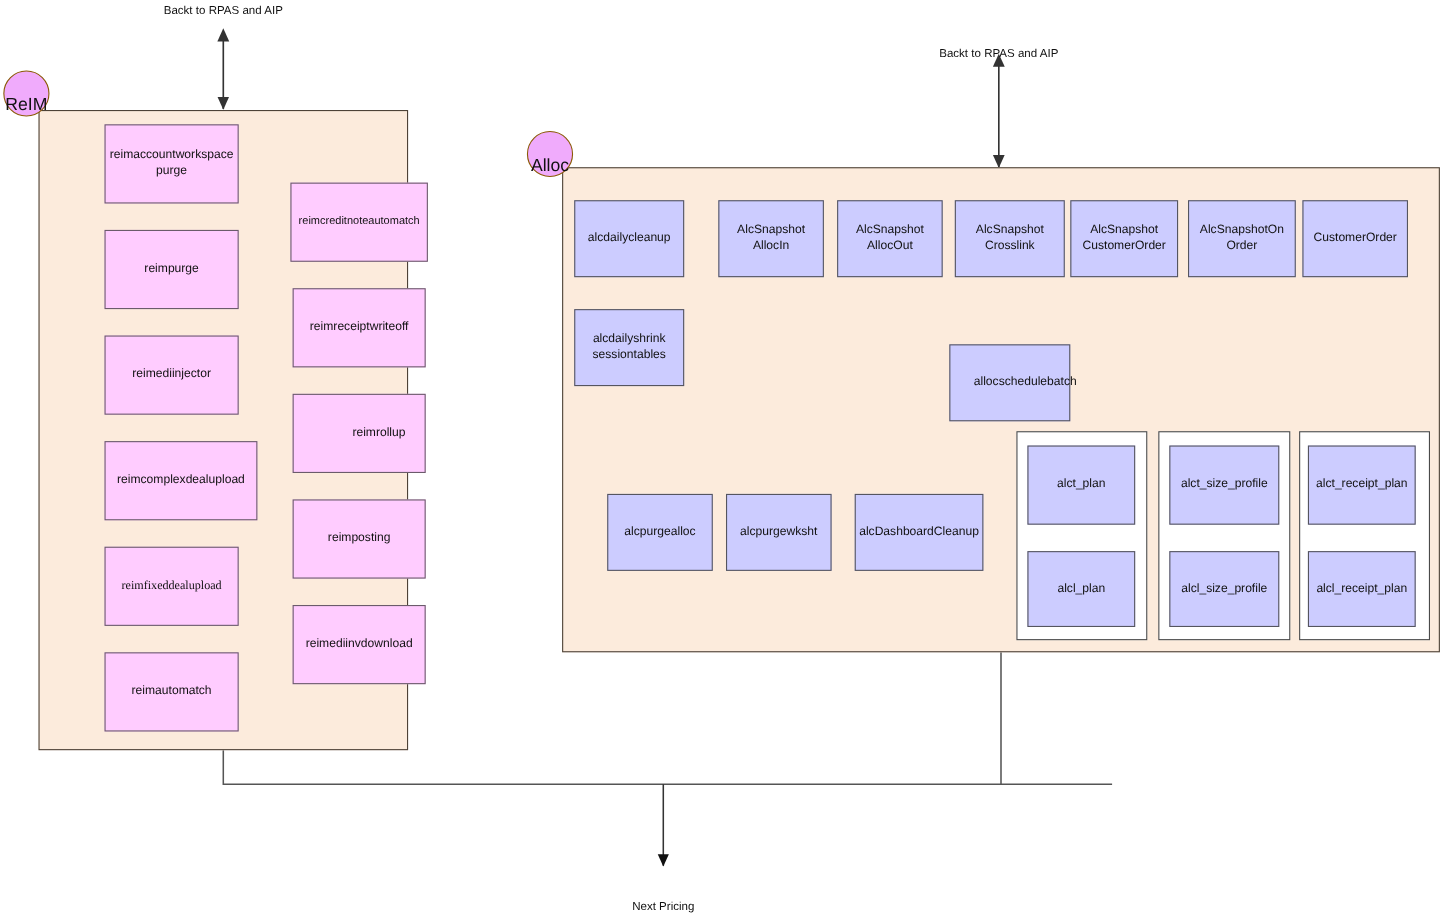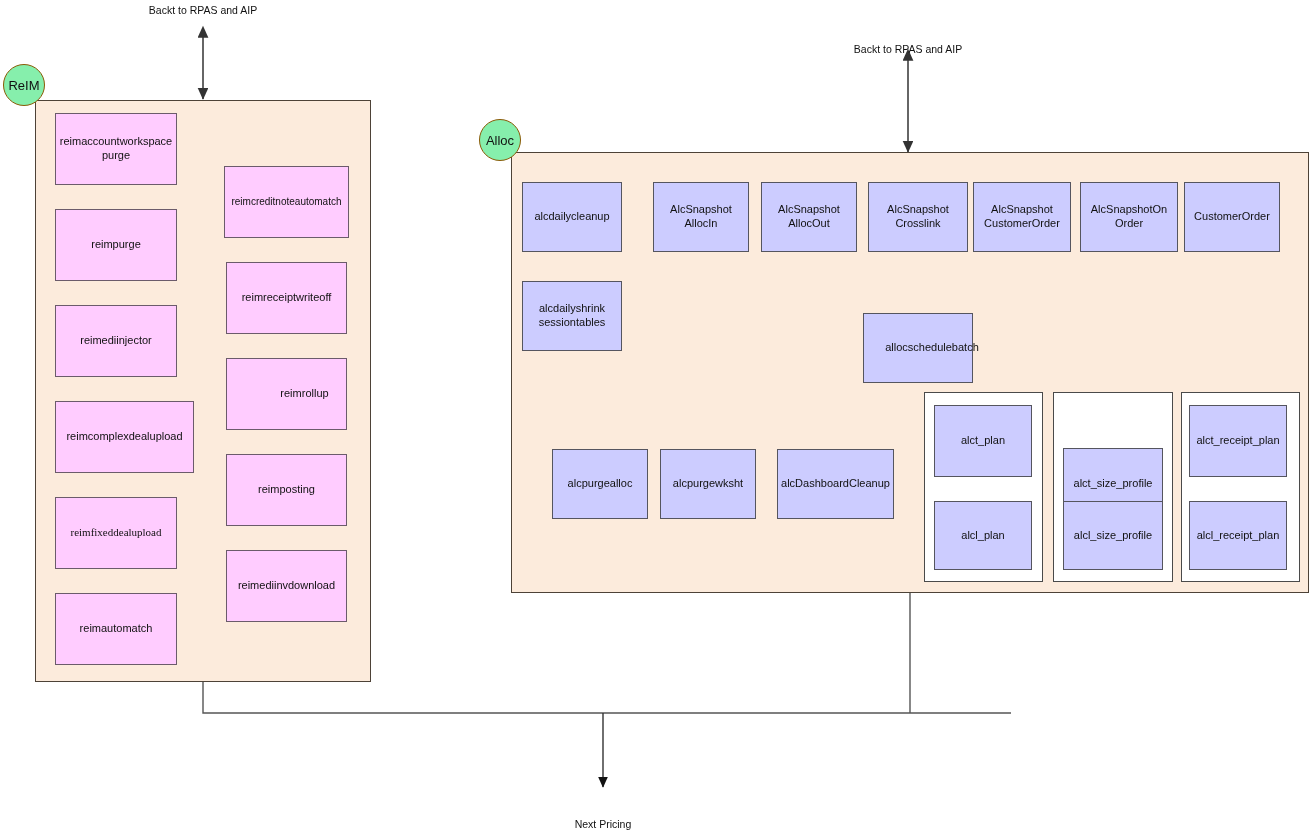--- a/index.html
+++ b/index.html
@@ -51,37 +51,38 @@
     position: absolute;
     box-sizing: border-box;
     background: #ffffff;
     border: 1.2px solid #4a4a4a;
   }
   .proc-pink {
     background: #ffccff;
     border: 1.3px solid #6b5b6b;
     font-size: 11px;
     color: #111111;
+    margin-left: 40px;
   }
   .proc-blue {
     background: #ccccff;
     border: 1.3px solid #55555f;
     font-size: 11px;
     color: #111111;
   }
   .badge-circle {
     position: absolute;
     box-sizing: border-box;
     border-radius: 50%;
-    background: #86efac;
+    background: #f0abfc;
     border: 1.3px solid #8a5a06;
     display: flex;
-    align-items: center;
+    align-items: flex-end;
     justify-content: center;
-    font-size: 13px;
+    font-size: 16px;
     color: #111111;
     z-index: 5;
   }
   .free-label {
     position: absolute;
     font-size: 10.5px;
     color: #111111;
     white-space: nowrap;
     text-align: center;
   }
@@ -210,21 +211,21 @@
 
   <div class="node proc-blue" style="left:552px; top:449px; width:96px; height:70px;">alcpurgealloc</div>
   <div class="node proc-blue" style="left:660px; top:449px; width:96px; height:70px;">alcpurgewksht</div>
   <div class="node proc-blue" style="left:777px; top:449px; width:117px; height:70px;">alcDashboardCleanup</div>
 
   <div class="subgroup-box" style="left:924px; top:392px; width:119px; height:190px;"></div>
   <div class="node proc-blue" style="left:934px; top:405px; width:98px; height:72px;">alct_plan</div>
   <div class="node proc-blue" style="left:934px; top:501px; width:98px; height:69px;">alcl_plan</div>
 
   <div class="subgroup-box" style="left:1053px; top:392px; width:120px; height:190px;"></div>
-  <div class="node proc-blue" style="left:1063px; top:405px; width:100px; height:72px;margin-top:43px;">alct_size_profile</div>
+  <div class="node proc-blue" style="left:1063px; top:405px; width:100px; height:72px;">alct_size_profile</div>
   <div class="node proc-blue" style="left:1063px; top:501px; width:100px; height:69px;">alcl_size_profile</div>
 
   <div class="subgroup-box" style="left:1181px; top:392px; width:119px; height:190px;"></div>
   <div class="node proc-blue" style="left:1189px; top:405px; width:98px; height:72px;">alct_receipt_plan</div>
   <div class="node proc-blue" style="left:1189px; top:501px; width:98px; height:69px;">alcl_receipt_plan</div>
 
   <div class="free-label" style="left:543px; top:818px; width:120px;">Next Pricing</div>
 
 </div>
 

